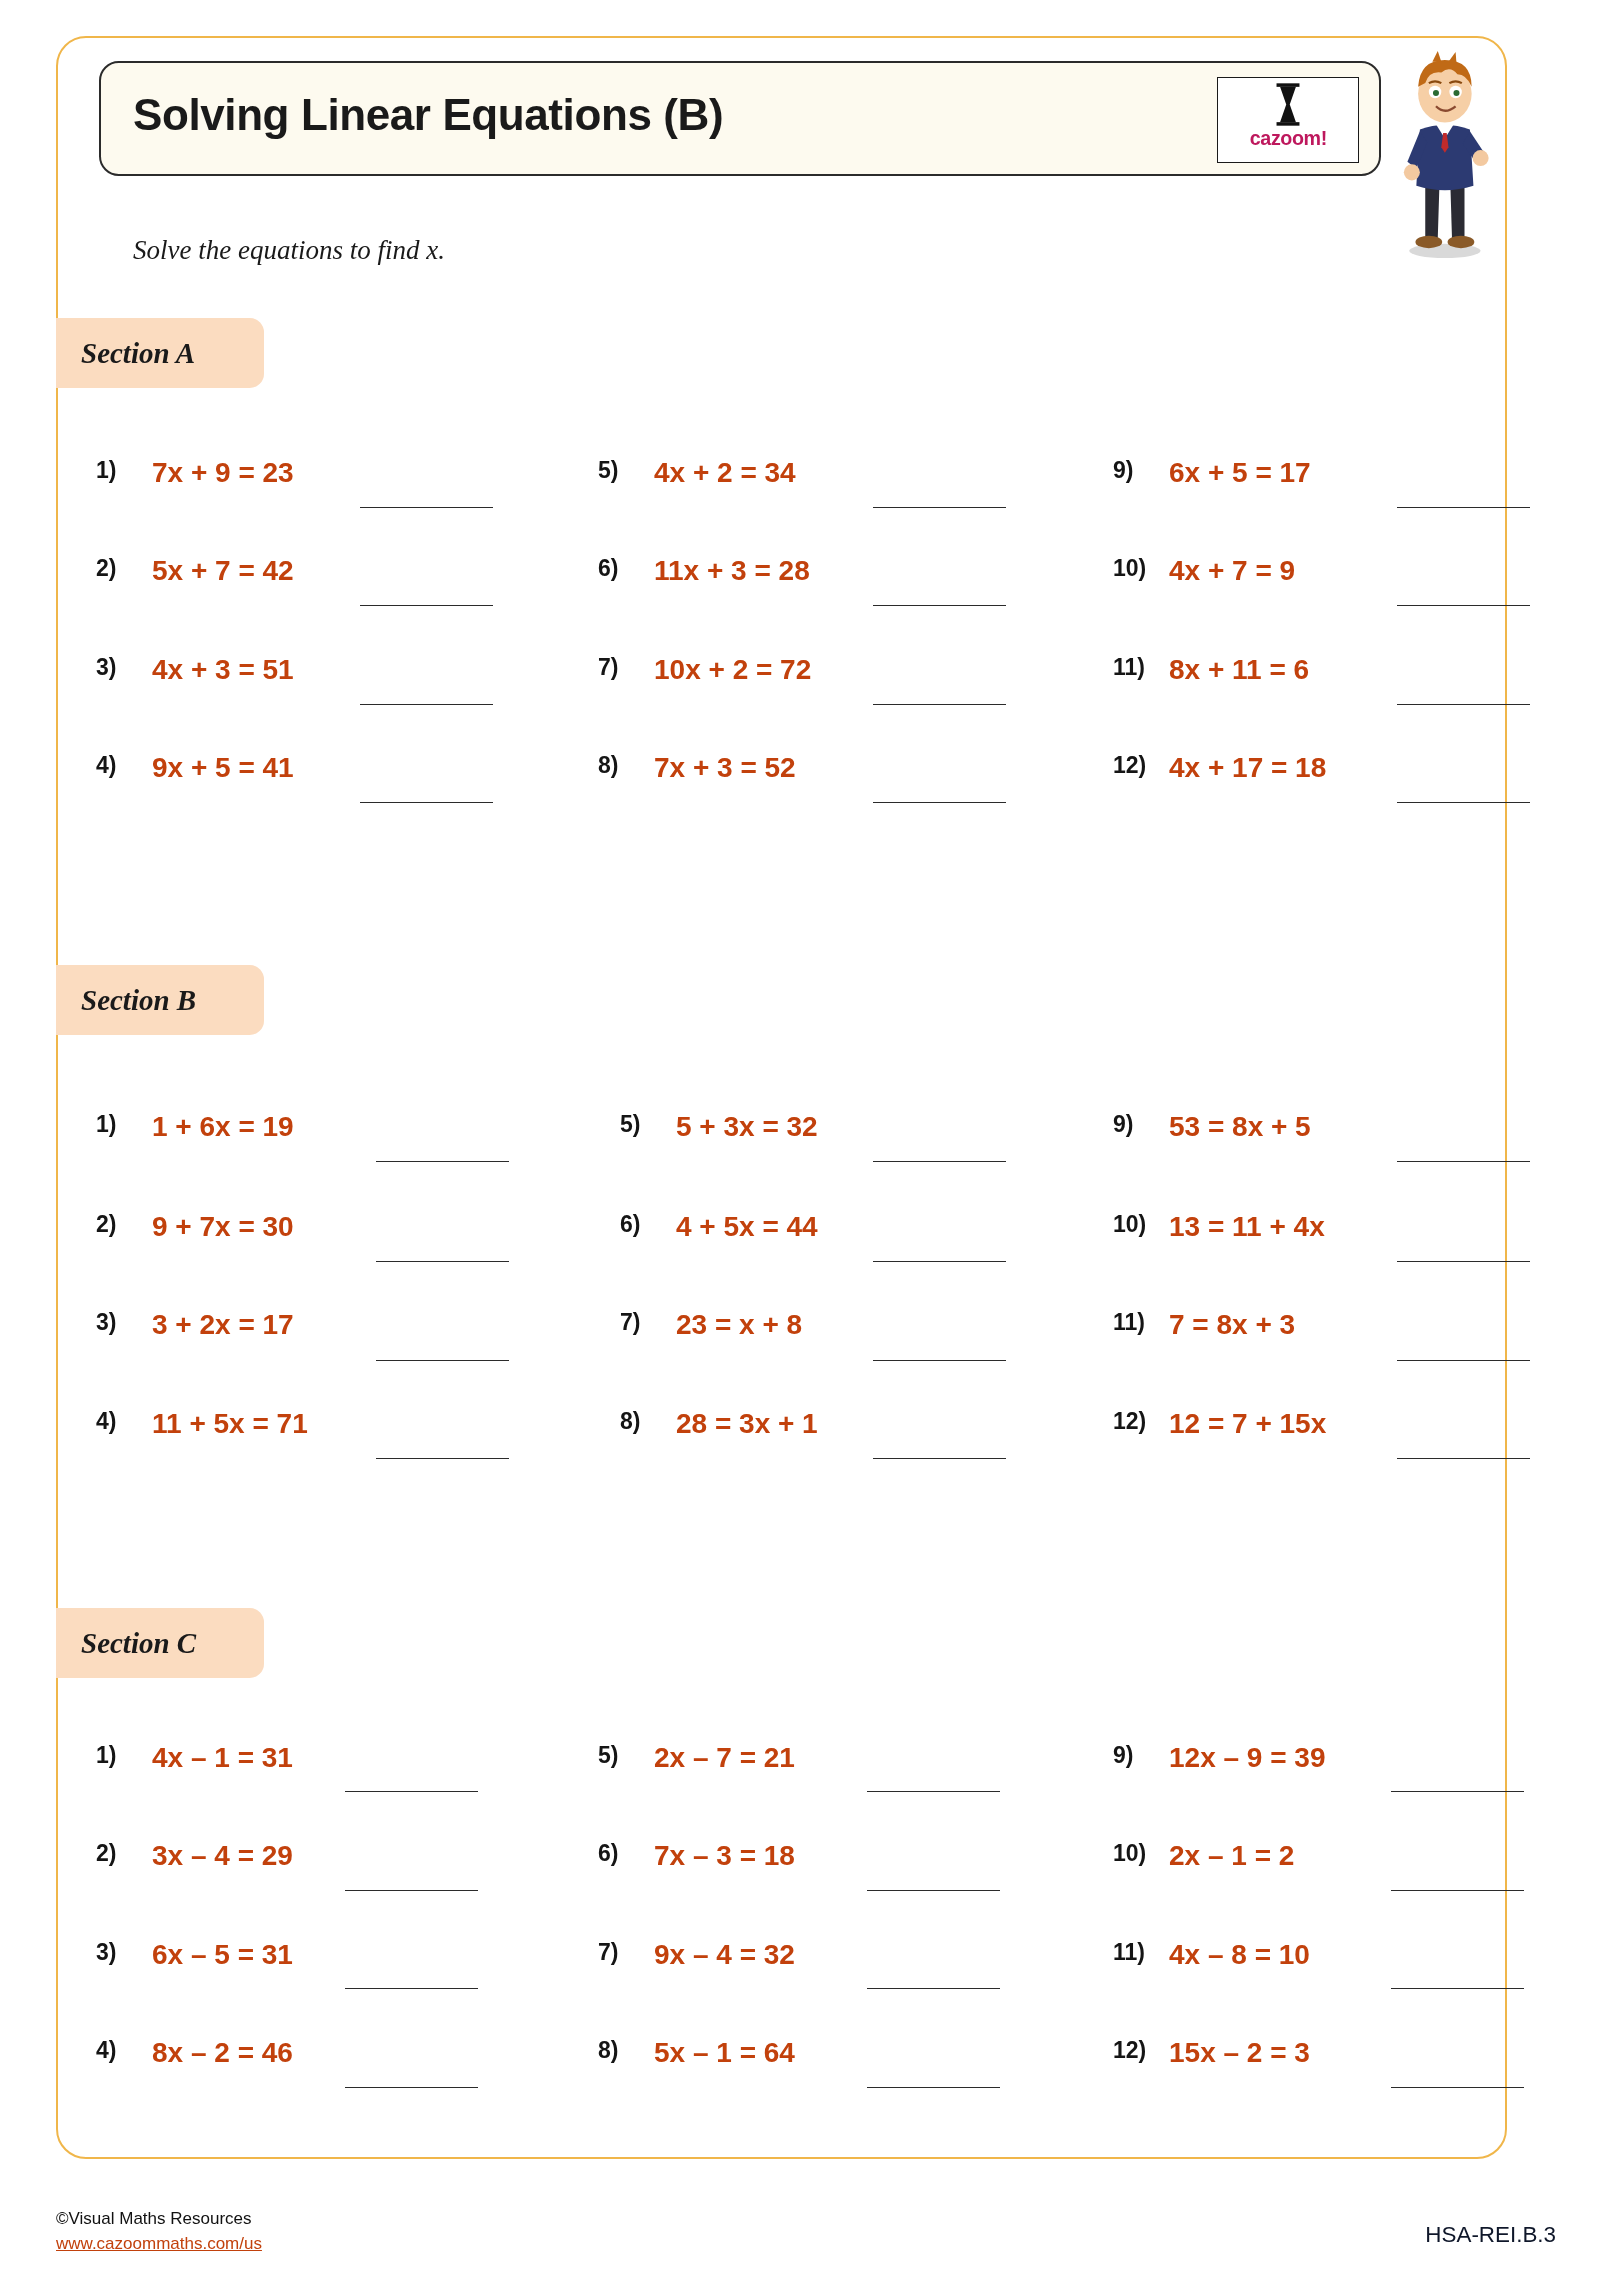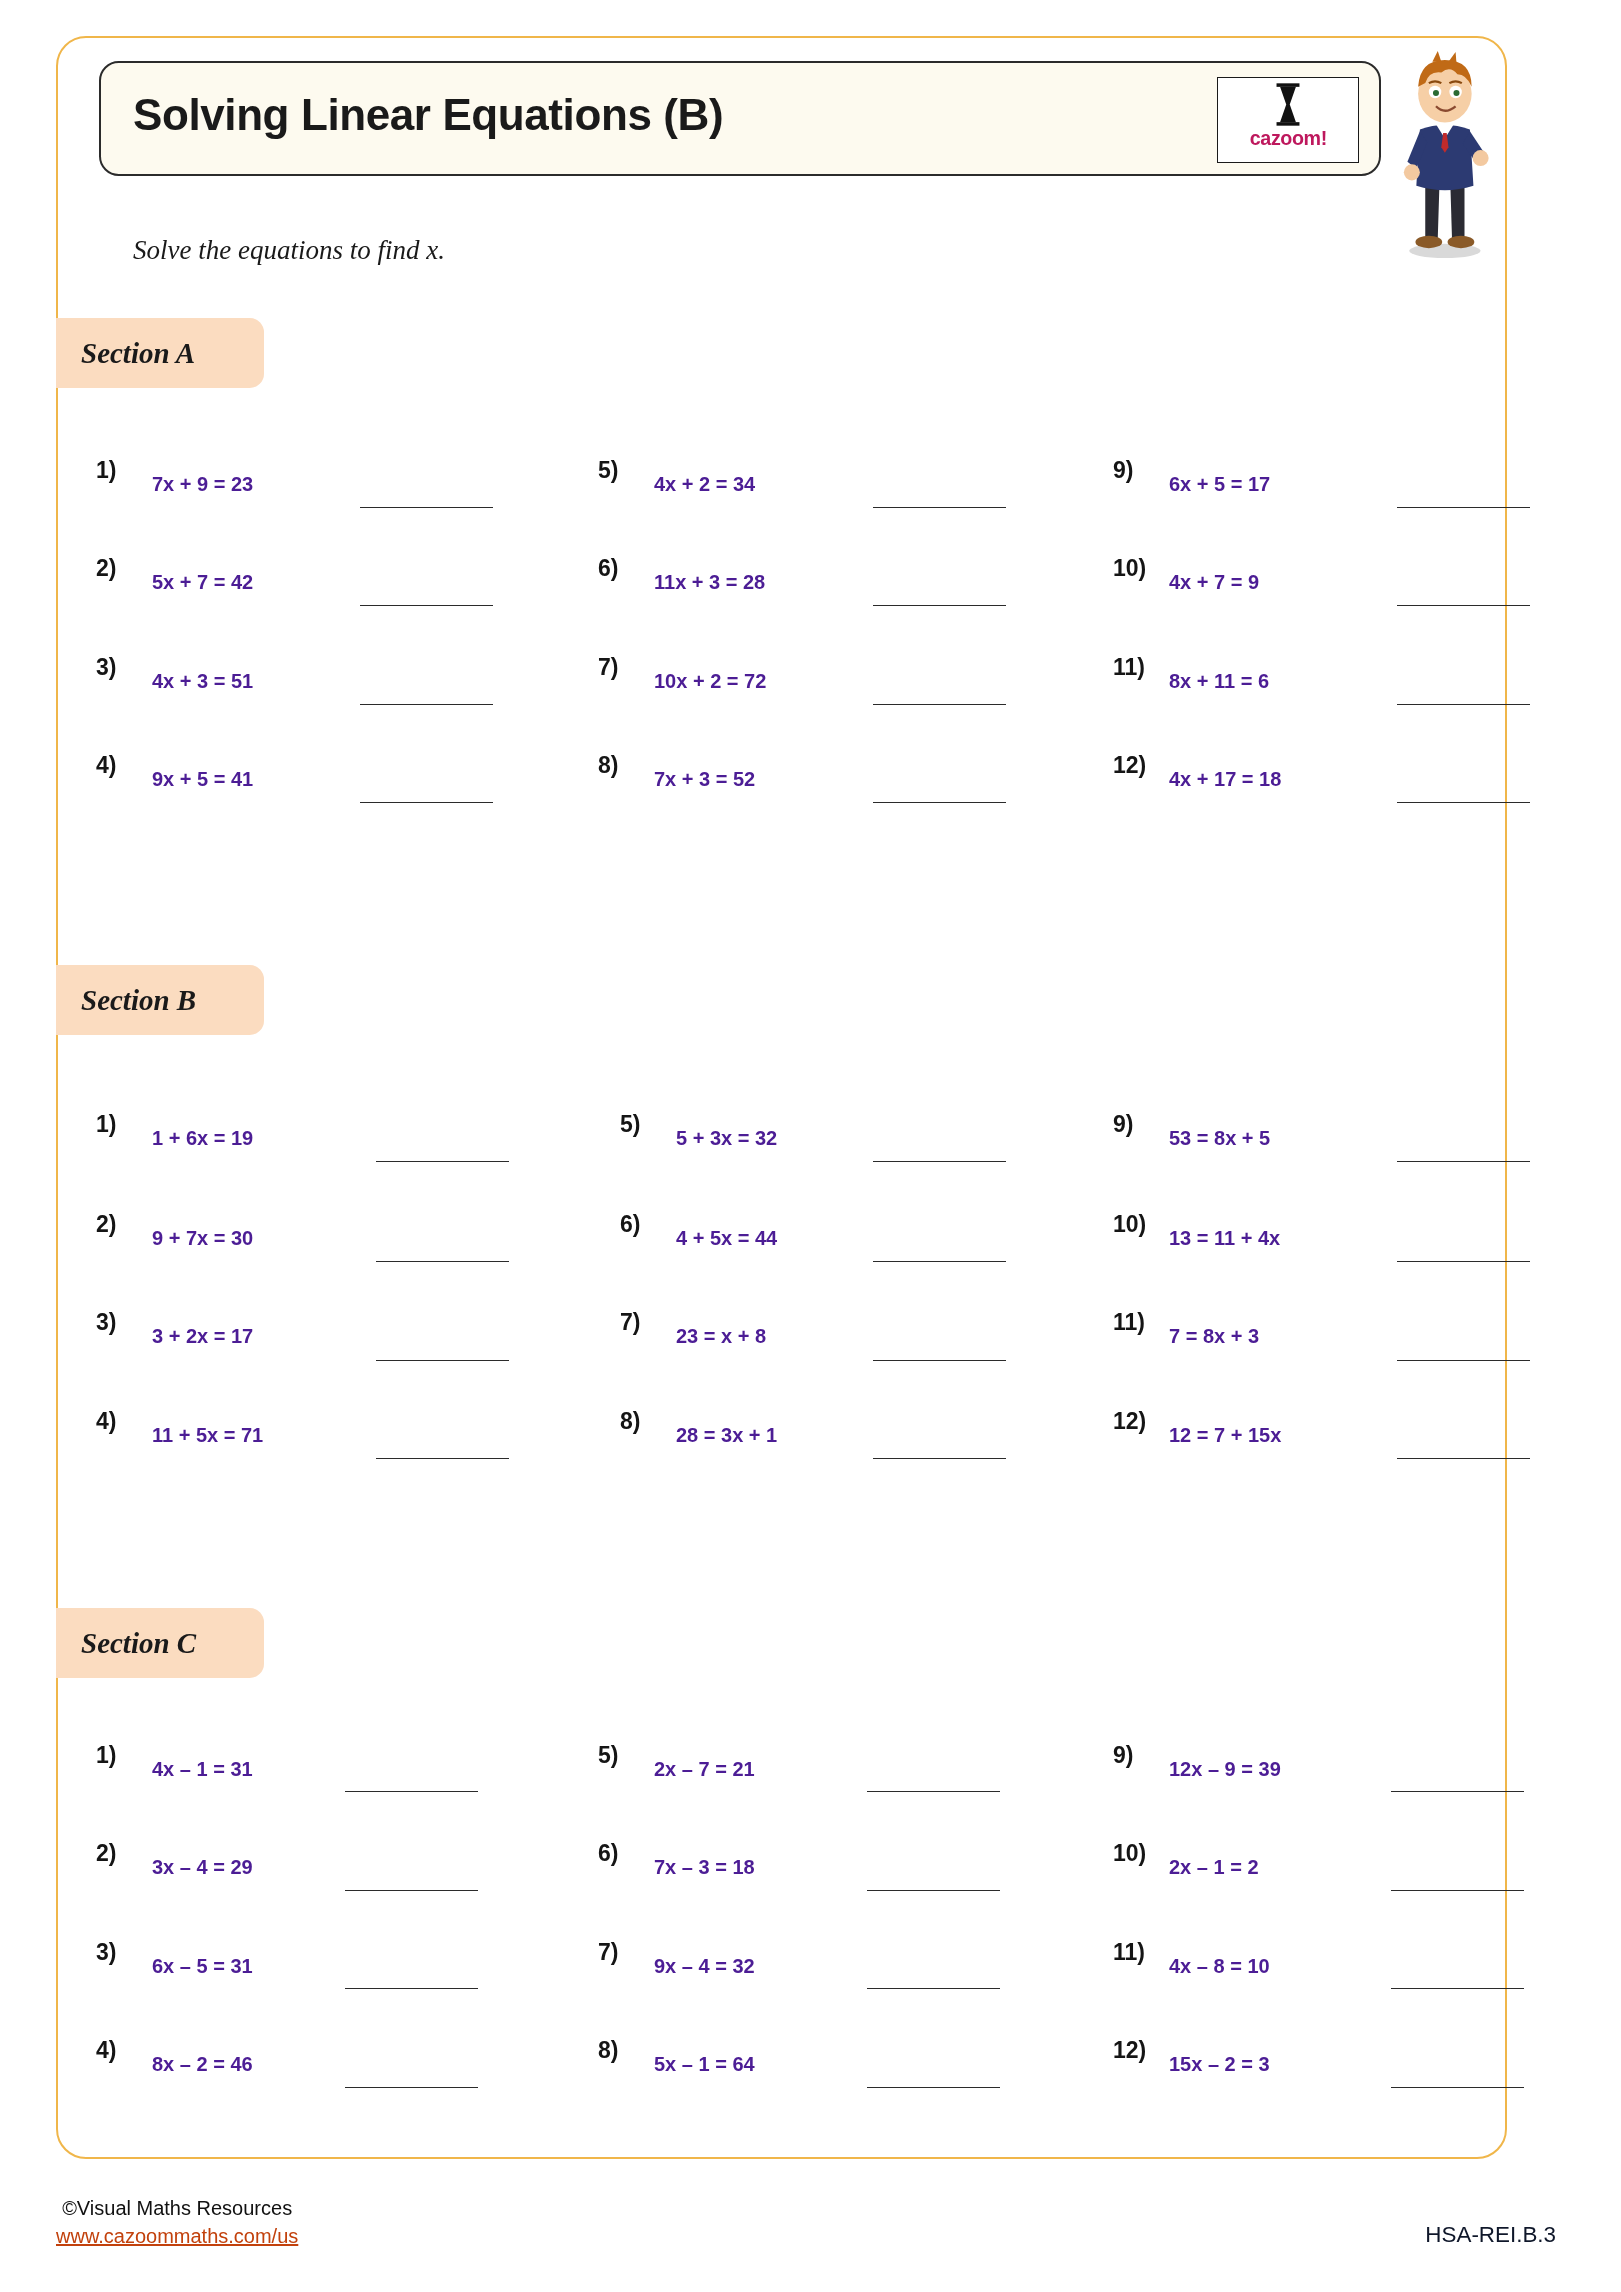--- a/index.html
+++ b/index.html
@@ -123,45 +123,43 @@
     align-items: flex-start;
   }
   .qnum {
     width: 56px;
     font-size: 23px;
     font-weight: bold;
     color: #151515;
     text-align: left;
   }
   .qtext {
-    font-size: 20px;
+    font-size: 28px;
     font-weight: bold;
-    color: #4c1d95;
+    color: #c2410c;
     white-space: nowrap;
-    margin-top: 16px;
   }
   .ansline {
     position: absolute;
     border-bottom: 1.8px solid #2b2b2b;
     width: 133px;
   }
   .footer {
     position: absolute;
     left: 0;
     top: 2183px;
     width: 1622px;
     height: 99px;
   }
   .footer-left {
     position: absolute;
     left: 56px;
-    top: 14px;
-    font-size: 20px;
+    top: 26px;
+    font-size: 17px;
     color: #111;
-    text-align: center;
   }
   .footer-left .url {
     display: block;
     margin-top: 5.4px;
     color: #c2410c;
     text-decoration: underline;
   }
   .footer-center {
     position: absolute;
     left: 573px;

